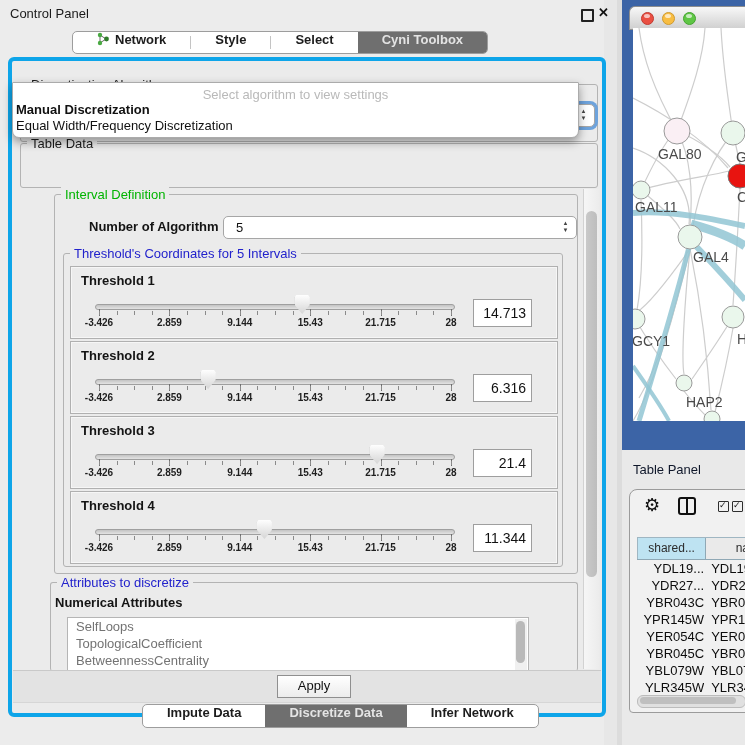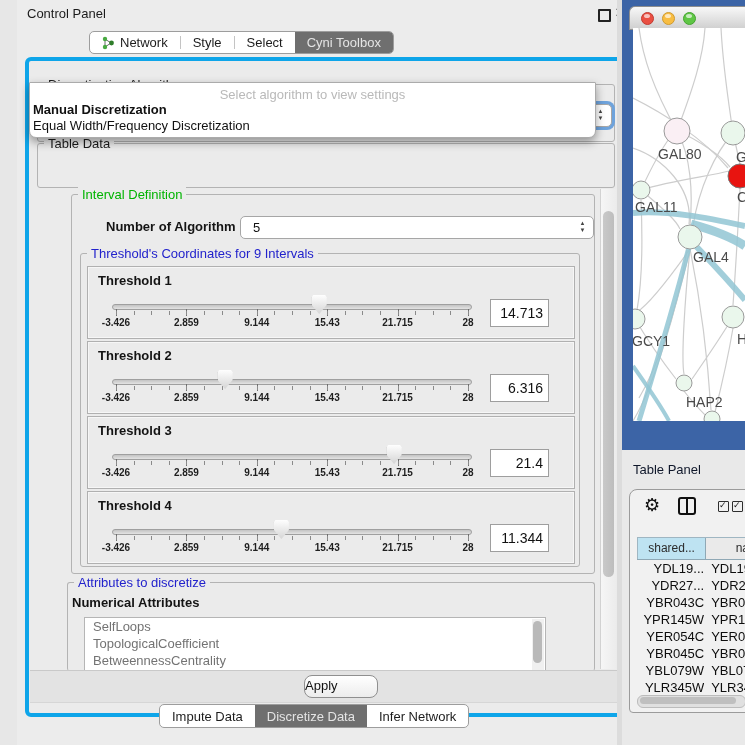--- a/index.html
+++ b/index.html
@@ -1,28 +1,28 @@
 <!DOCTYPE html>
 <html><head>
 <meta charset="utf-8">
 <style>
   html,body{margin:0;padding:0;width:745px;height:745px;overflow:hidden;
     font-family:"Liberation Sans",sans-serif;-webkit-font-smoothing:antialiased;}
   #app{position:relative;width:745px;height:745px;background:#e7e7e7;}
 
   
-  #left-panel{position:absolute;left:0;top:0;width:604px;height:745px;background:#ececec;margin-left:17px;}
+  #left-panel{position:absolute;left:0;top:0;width:604px;height:745px;background:#ececec;}
   #cp-titlebar{position:absolute;left:0;top:0;width:100%;height:27px;}
   #cp-title{position:absolute;left:10px;top:6px;font-size:13px;color:#1b1b1b;}
   #cp-float{position:absolute;left:581px;top:9px;width:9px;height:9px;border:2px solid #222;border-radius:1px;}
   #cp-close{position:absolute;left:598px;top:5px;font-size:13px;font-weight:bold;color:#111;}
 
   .tabstrip{position:absolute;display:flex;align-items:stretch;background:#fff;
     border:1px solid #9d9d9d;border-radius:5px;overflow:hidden;font-size:13px;color:#1c1c1c;}
-  .tabstrip .tab{display:flex;align-items:center;justify-content:center;padding:0 12px;white-space:nowrap;}
+  .tabstrip .tab{display:flex;align-items:flex-start;justify-content:center;padding:0 24px;white-space:nowrap;font-weight:bold;}
   .tabstrip .sep{width:1px;background:#c4c4c4;margin:4px 0;}
   .tabstrip .tab.selected{background:#6f6f6f;color:#e4e4e4;}
 
   #content-box{position:absolute;left:8px;top:57px;width:590px;height:652px;
     background:#ebebeb;border:4px solid #0ea5e9;border-radius:6px;}
 
   .group{position:absolute;border:1px solid #b3b3b3;border-radius:3px;}
   .group-legend{position:absolute;top:-8px;left:6px;background:#ebebeb;padding:0 4px;font-size:13px;color:#1c1c1c;}
 
   .combo{position:absolute;background:#fff;border:1px solid #a6a6a6;border-radius:5px;
@@ -64,22 +64,22 @@
 
   
   #attr-list{position:absolute;left:16px;top:34px;width:460px;height:56px;background:#fff;
     border:1px solid #b5b5b5;overflow:hidden;}
   .attr-item{font-size:13px;color:#737373;padding:1px 0 1px 8px;line-height:15px;white-space:nowrap;}
   #attr-scroll{position:absolute;right:1px;top:1px;width:12px;height:54px;background:#f0f0f0;}
   #attr-thumb{position:absolute;left:1px;top:2px;width:9px;height:42px;background:#b9b9b9;border-radius:5px;}
 
   #apply-row{position:absolute;left:1px;top:609px;width:588px;height:31px;background:#e3e3e3;
     border-top:1px solid #c9c9c9;border-bottom:1px solid #d6d6d6;}
-  #apply-btn{position:absolute;left:274px;top:4px;width:72px;height:21px;background:linear-gradient(#ffffff,#ececec);
-    border:1px solid #8f8f8f;border-radius:8px;font-size:13px;color:#111;line-height:20px;}
+  #apply-btn{position:absolute;left:264px;top:4px;width:72px;height:21px;background:linear-gradient(#ffffff,#ececec);
+    border:1px solid #8f8f8f;border-radius:0;font-size:13px;color:#111;text-align:center;line-height:20px;}
 
   
   #divider{position:absolute;left:617px;top:0;width:5px;height:745px;background:#dcdcdc;}
   #net-bg{position:absolute;left:622px;top:0;width:123px;height:450px;background:#3c64a6;}
   #net-titlebar{position:absolute;left:629px;top:6px;width:116px;height:22px;border-radius:6px 0 0 0;
     background:linear-gradient(#f8f8f8,#cfcfcf);border:1px solid #8e8e8e;border-right:none;}
   .tl{position:absolute;top:5px;width:11px;height:11px;border-radius:50%;}
   .tl::after{content:"";position:absolute;left:2px;top:1px;width:6px;height:4px;border-radius:50%;
     background:rgba(255,255,255,.65);}
   #tl-red{left:11px;background:#ea4f42;border:1px solid #c03b31;}
@@ -173,21 +173,21 @@
       <div class="group" style="left:42px;top:133px;width:522px;height:378px;">
         <span class="group-legend" style="color:#00b400;">Interval Definition</span>
 
         <span style="position:absolute;left:34px;top:24px;font-size:13px;font-weight:bold;color:#141414;">Number of Algorithm</span>
         <div class="combo" style="left:168px;top:21px;width:340px;height:21px;">
           <span>5</span>
           <span class="stepper"></span>
         </div>
 
         <div class="group" style="left:8px;top:58px;width:498px;height:312px;">
-          <span class="group-legend" style="color:#2222cc;">Threshold's Coordinates for 9 Intervals</span>
+          <span class="group-legend" style="color:#2222cc;">Threshold's Coordinates for 5 Intervals</span>
 
           <div class="thr-panel" style="top:12px;">
             <span class="thr-label">Threshold 1</span>
             <div class="sl-track"></div>
             <div class="sl-zone">
               <div class="sl-ticks-major"></div>
               <div class="sl-ticks-minor"></div>
               <div class="sl-handle" style="left: 195.7px;"></div>
               <span class="sl-lab" style="left:0%;">-3.426</span>
               <span class="sl-lab" style="left:20%;">2.859</span>

